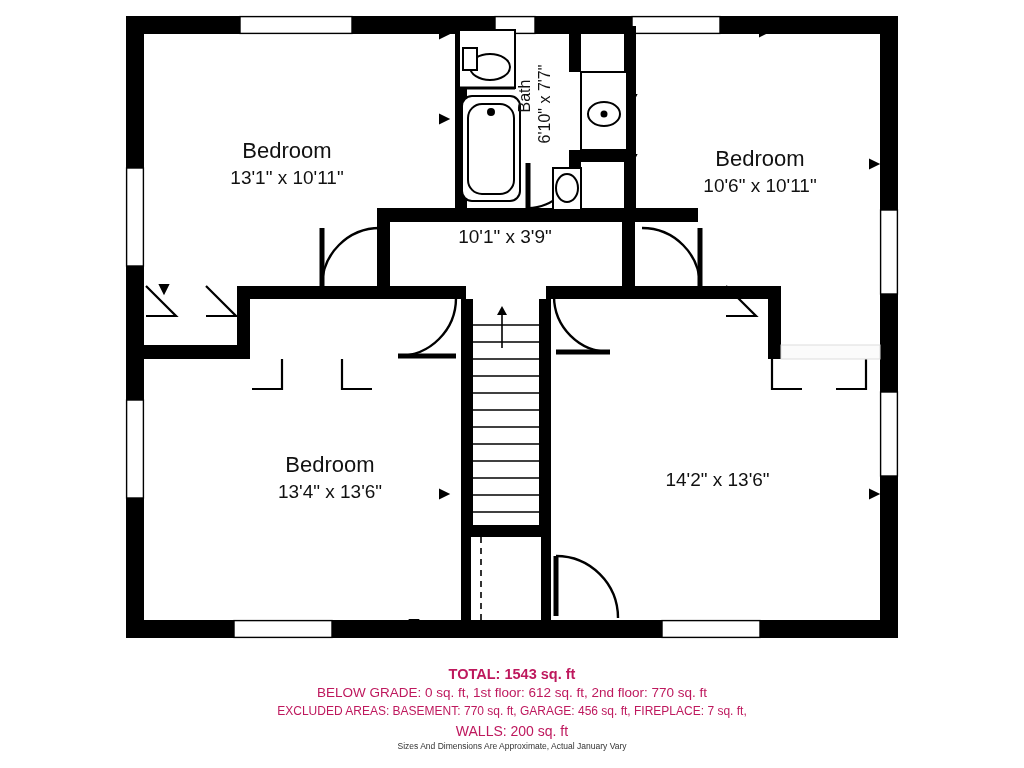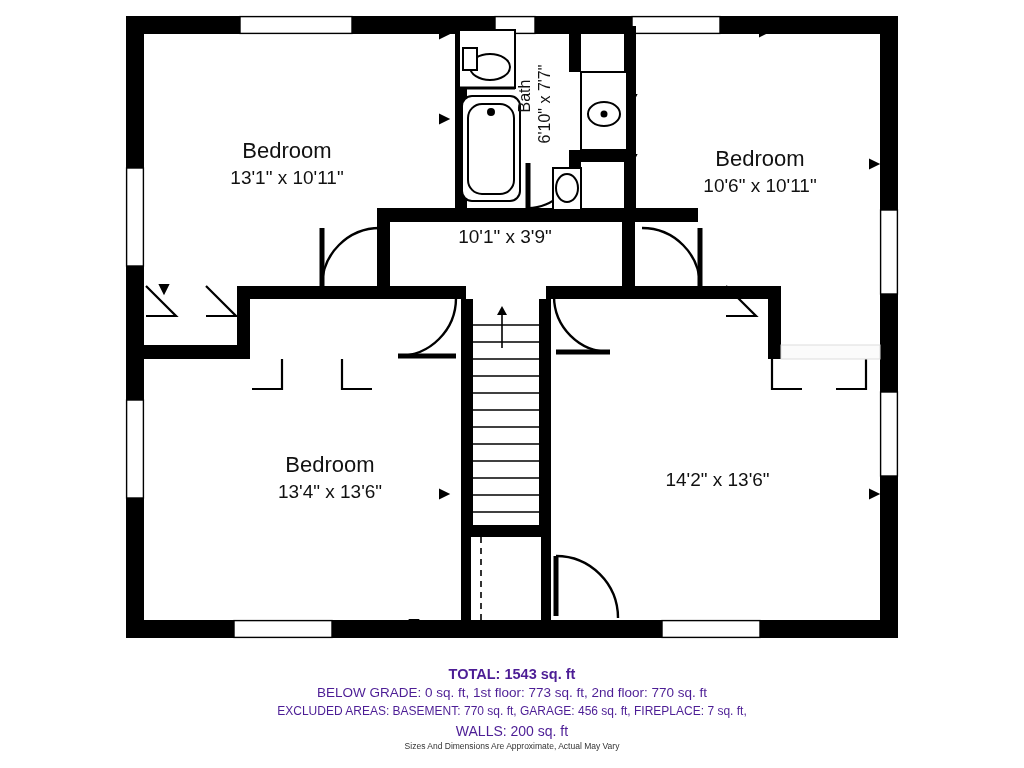--- a/index.html
+++ b/index.html
@@ -46,21 +46,21 @@
     text-align: center;
     color: #111111;
   }
   .vert-label span { display: block; font-size: 16px; }
 
   .footer {
     position: absolute;
     left: 0;
     width: 1024px;
     text-align: center;
-    color: #4c1d95;
+    color: #be185d;
   }
   .footer-total {
     top: 666px;
     font-size: 14.5px;
     font-weight: bold;
   }
   .footer-line2 { top: 685px; font-size: 13.5px; }
   .footer-line3 { top: 704px; font-size: 12px; }
   .footer-line4 { top: 723px; font-size: 14px; }
   .footer-note  { top: 741px; font-size: 8.5px; color: #333333; }
@@ -251,16 +251,16 @@
 </div>
 
 <div class="vert-label" style="left:525px; top:96px; width:120px; transform: translate(-50%,-50%) rotate(-90deg);">
   <span>Bath</span>
 </div>
 <div class="vert-label" style="left:545px; top:104px; width:130px; transform: translate(-50%,-50%) rotate(-90deg);">
   <span>6'10" x 7'7"</span>
 </div>
 
 <div class="footer footer-total">TOTAL: 1543 sq. ft</div>
-<div class="footer footer-line2">BELOW GRADE: 0 sq. ft, 1st floor: 773 sq. ft, 2nd floor: 770 sq. ft</div>
+<div class="footer footer-line2">BELOW GRADE: 0 sq. ft, 1st floor: 612 sq. ft, 2nd floor: 770 sq. ft</div>
 <div class="footer footer-line3">EXCLUDED AREAS: BASEMENT: 770 sq. ft, GARAGE: 456 sq. ft, FIREPLACE: 7 sq. ft,</div>
 <div class="footer footer-line4">WALLS: 200 sq. ft</div>
-<div class="footer footer-note">Sizes And Dimensions Are Approximate, Actual May Vary</div>
+<div class="footer footer-note">Sizes And Dimensions Are Approximate, Actual January Vary</div>
 
 </body></html>

